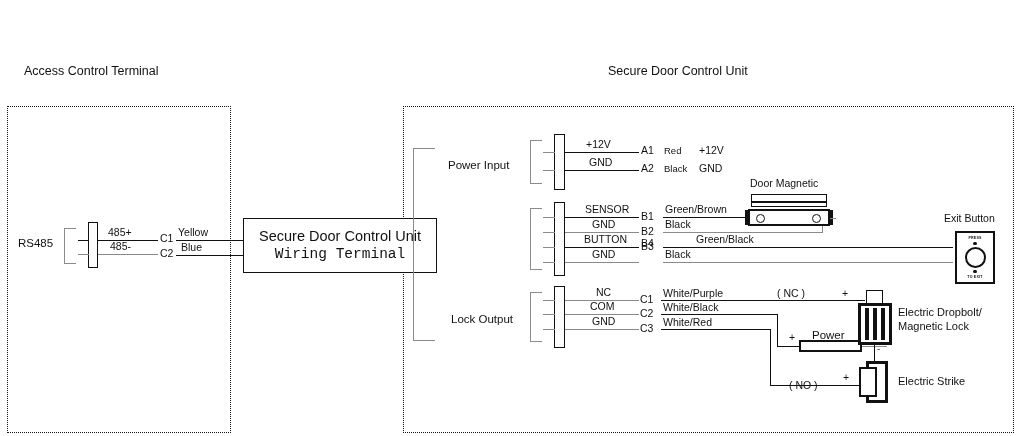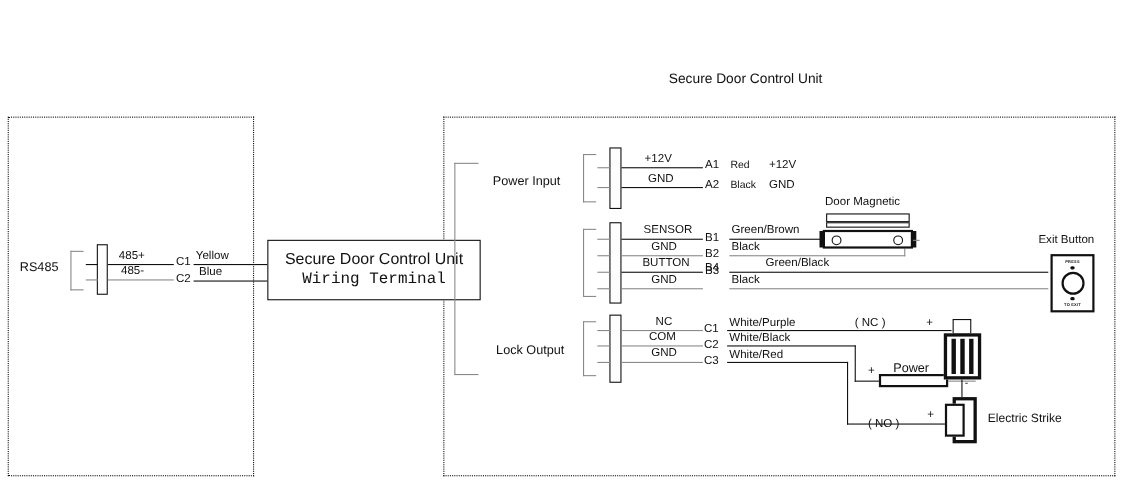--- a/index.html
+++ b/index.html
@@ -38,20 +38,21 @@
            display:flex;justify-content:space-around;align-items:stretch;padding:2px;}
   .db-body i{display:block;width:4px;background:#111;}
   .es-out{border:3px solid #111;background:#fff;box-sizing:border-box;}
   .es-in{border:2px solid #111;background:#fff;box-sizing:border-box;}
 </style>
 </head>
 <body>
 
 <div class="stage">
 
+  <div class="abs ttl" style="left:24px;top:64px;">Access Control Terminal</div>
   <div class="abs ttl" style="left:608px;top:64px;">Secure Door Control Unit</div>
 
   <div class="abs dotbox" style="left:7px;top:106px;width:224px;height:327px;"></div>
   <div class="abs dotbox" style="left:403px;top:106px;width:611px;height:327px;"></div>
 
   <div class="abs lbl" style="left:18px;top:237px;">RS485</div>
 
   <div class="abs brk-l" style="left:64px;top:228px;width:12px;height:36px;"></div>
 
   <div class="abs conn" style="left:88px;top:222px;width:10px;height:46px;"></div>
@@ -185,20 +186,24 @@
   <div class="abs wire-g" style="left:862px;top:346px;width:25px;"></div>
 
   <div class="abs db-cap" style="left:866px;top:290px;width:17px;height:14px;"></div>
   <div class="abs db-body" style="left:858px;top:303px;width:34px;height:42px;">
     <i></i>
     <i></i>
     <i></i>
   </div>
   <div class="abs vwire" style="left:874px;top:345px;height:18px;"></div>
   <div class="abs lbl-xs" style="left:877px;top:343px;">-</div>
+  <div class="abs devname" style="left:898px;top:306px;line-height:1.25;">
+    <div>Electric Dropbolt/</div>
+    <div>Magnetic Lock</div>
+  </div>
 
   <div class="abs es-out" style="left:866px;top:361px;width:22px;height:42px;"></div>
   <div class="abs es-in" style="left:859px;top:367px;width:18px;height:30px;"></div>
   <div class="abs devname" style="left:898px;top:375px;text-align:center;">Electric Strike</div>
 
   <div class="abs lbl-sm" style="left:944px;top:212px;">Exit Button</div>
   <div class="ebtn abs" style="left:955px;top:231px;width:40px;height:53px;">
     <div class="t">PRESS</div>
     <div class="dot" style="margin:2px 0;"></div>
     <div class="ring"></div>

